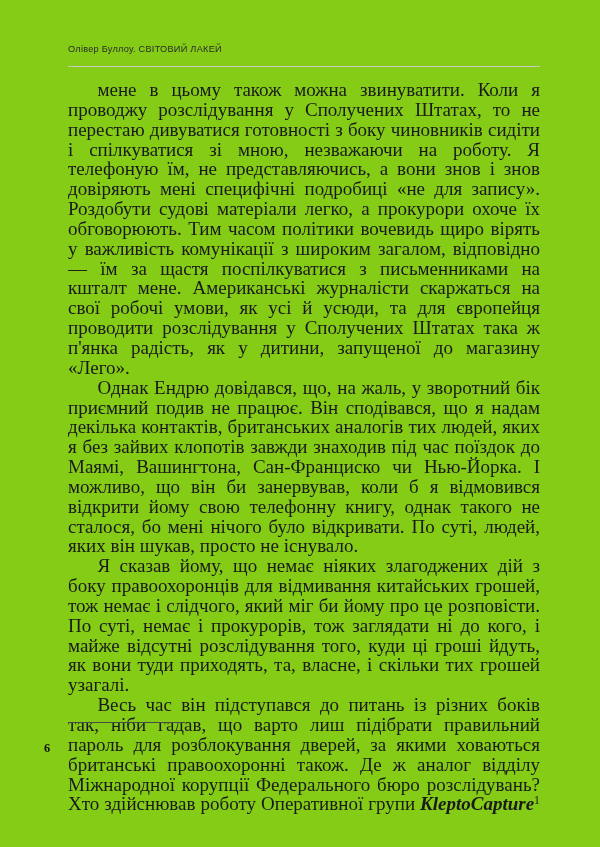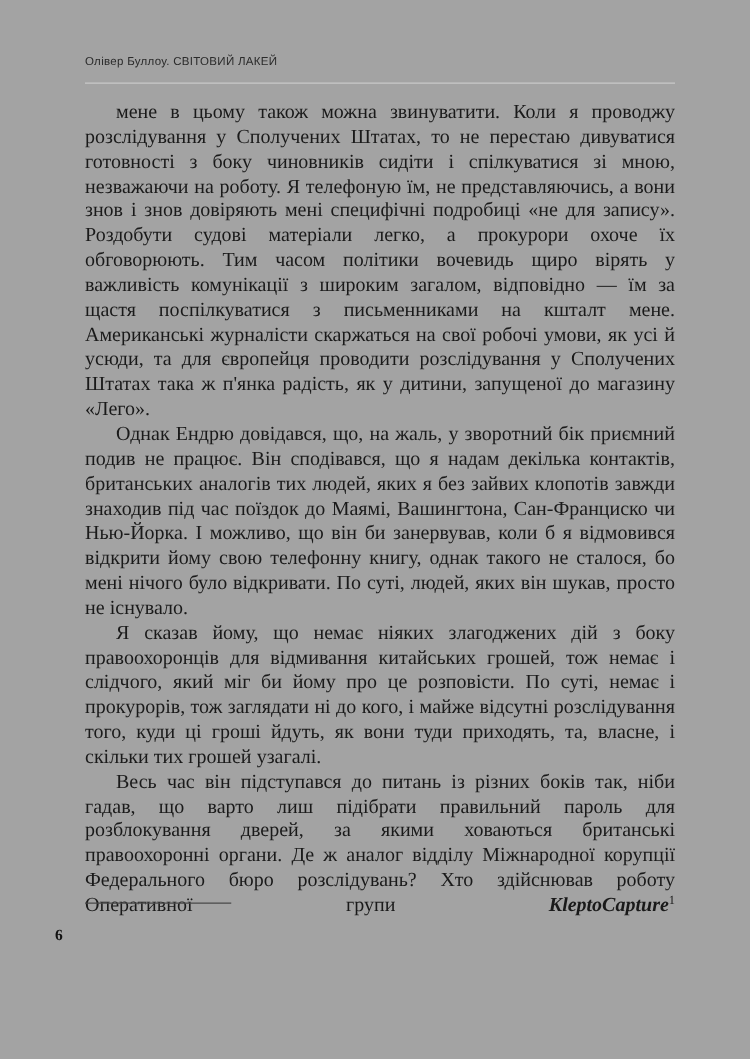--- a/index.html
+++ b/index.html
@@ -5,21 +5,21 @@
   html, body {
     margin: 0;
     padding: 0;
     background: #ffffff;
   }
 
   .page {
     position: relative;
     width: 600px;
     height: 847px;
-    background: #a3a3a3;
+    background: #84cc16;
     overflow: hidden;
     font-family: "Liberation Serif", "DejaVu Serif", serif;
     color: #1a1a1a;
     box-sizing: border-box;
   }
 
   
   .running-head {
     position: absolute;
     top: 44px;
@@ -46,21 +46,21 @@
     position: absolute;
     top: 80px;
     left: 68px;
     width: 472px;
   }
 
   p.para {
     margin: 0;
     text-align: justify;
     text-align-last: left;
-    font-size: 16px;
+    font-size: 19px;
     line-height: 19.85px;
     text-indent: 1.55em;
     hyphens: manual;
     -webkit-hyphens: manual;
     word-spacing: 0.1px;
   }
 
   p.para.last-justify {
     text-align-last: justify;
   }
@@ -129,21 +129,21 @@
   <div class="head-rule"></div>
 
   <div class="text-block">
 
     <p class="para">мене в цьому також можна звинуватити. Коли я проводжу розслідування у Сполучених Штатах, то не перестаю дивуватися готовності з боку чиновників сидіти і спілкуватися зі мною, незважаючи на роботу. Я телефоную їм, не представляючись, а вони знов і знов довіряють мені специфічні подробиці «не для запису». Роздобути судові матеріали легко, а прокурори охоче їх обговорюють. Тим часом політики вочевидь щиро вірять у важливість комунікації з широким загалом, відповідно — їм за щастя поспілкуватися з письменниками на кшталт мене. Американські журналісти скаржаться на свої робочі умови, як усі й усюди, та для європейця проводити розслідування у Сполучених Штатах така ж п'янка радість, як у дитини, запущеної до магазину «Лего».</p>
 
     <p class="para">Однак Ендрю довідався, що, на жаль, у зворотний бік приємний подив не працює. Він сподівався, що я надам декілька контактів, британських аналогів тих людей, яких я без зайвих клопотів завжди знаходив під час поїздок до Маямі, Вашингтона, Сан-Франциско чи Нью-Йорка. І можливо, що він би занервував, коли б я відмовився відкрити йому свою телефонну книгу, однак такого не сталося, бо мені нічого було відкривати. По суті, людей, яких він шукав, просто не існувало.</p>
 
     <p class="para">Я сказав йому, що немає ніяких злагоджених дій з боку правоохоронців для відмивання китайських грошей, тож немає і слідчого, який міг би йому про це розповісти. По суті, немає і прокурорів, тож заглядати ні до кого, і майже відсутні розслідування того, куди ці гроші йдуть, як вони туди приходять, та, власне, і скільки тих грошей узагалі.</p>
 
-    <p class="para last-justify"><span>Весь час він підступався до питань із різних боків так, ніби гадав, що варто лиш підібрати правильний пароль для розблокування дверей, за якими ховаються британські правоохоронні органи. Де ж аналог відділу Міжнародної корупції Федерального бюро розслідувань? Хто здійснював роботу Оперативної групи </span><em>KleptoCapture</em><sup class="fn-ref">1</sup></p>
+    <p class="para last-justify"><span>Весь час він підступався до питань із різних боків так, ніби гадав, що варто лиш підібрати правильний пароль для розблокування дверей, за якими ховаються британські правоохоронні також. Де ж аналог відділу Міжнародної корупції Федерального бюро розслідувань? Хто здійснював роботу Оперативної групи </span><em>KleptoCapture</em><sup class="fn-ref">1</sup></p>
 
   </div>
 
   <div class="footnote-rule"></div>
 
 
   <div class="folio">6</div>
 
 </div>
 

